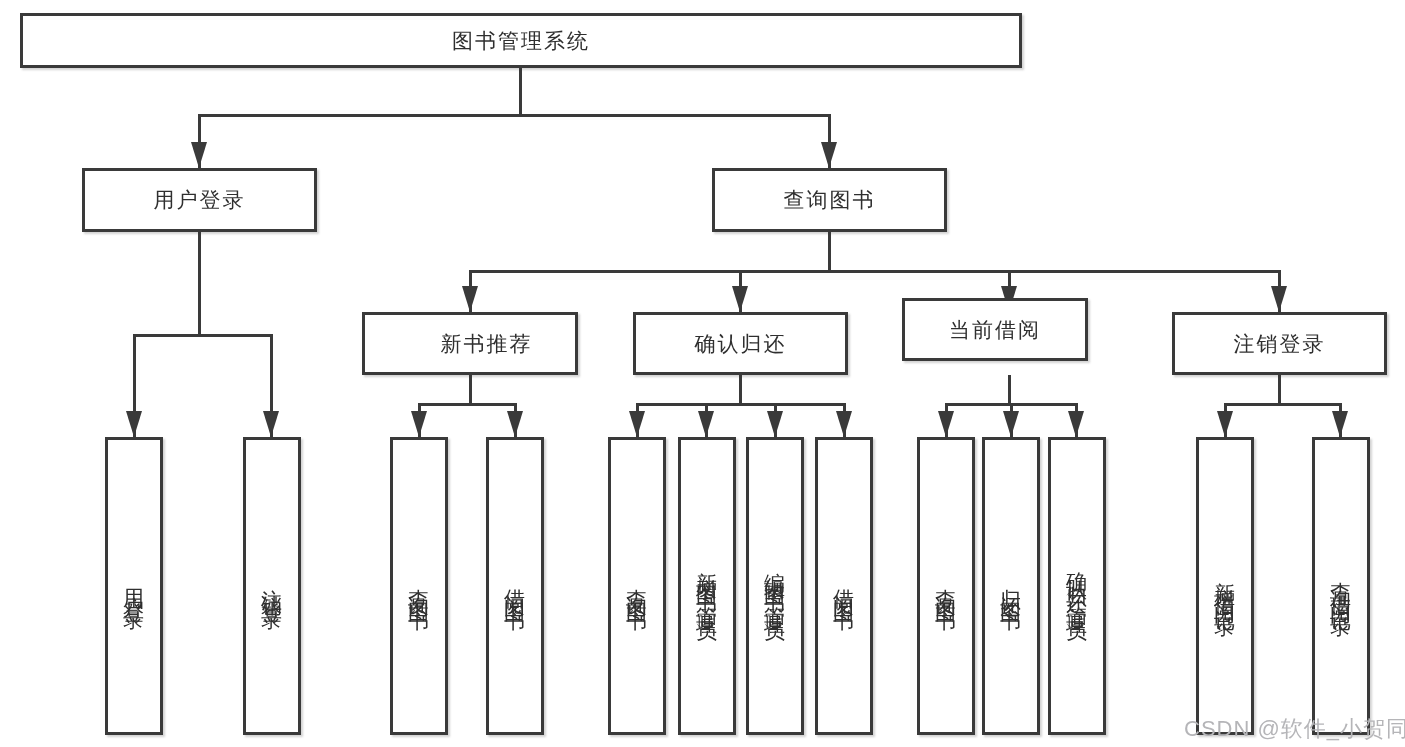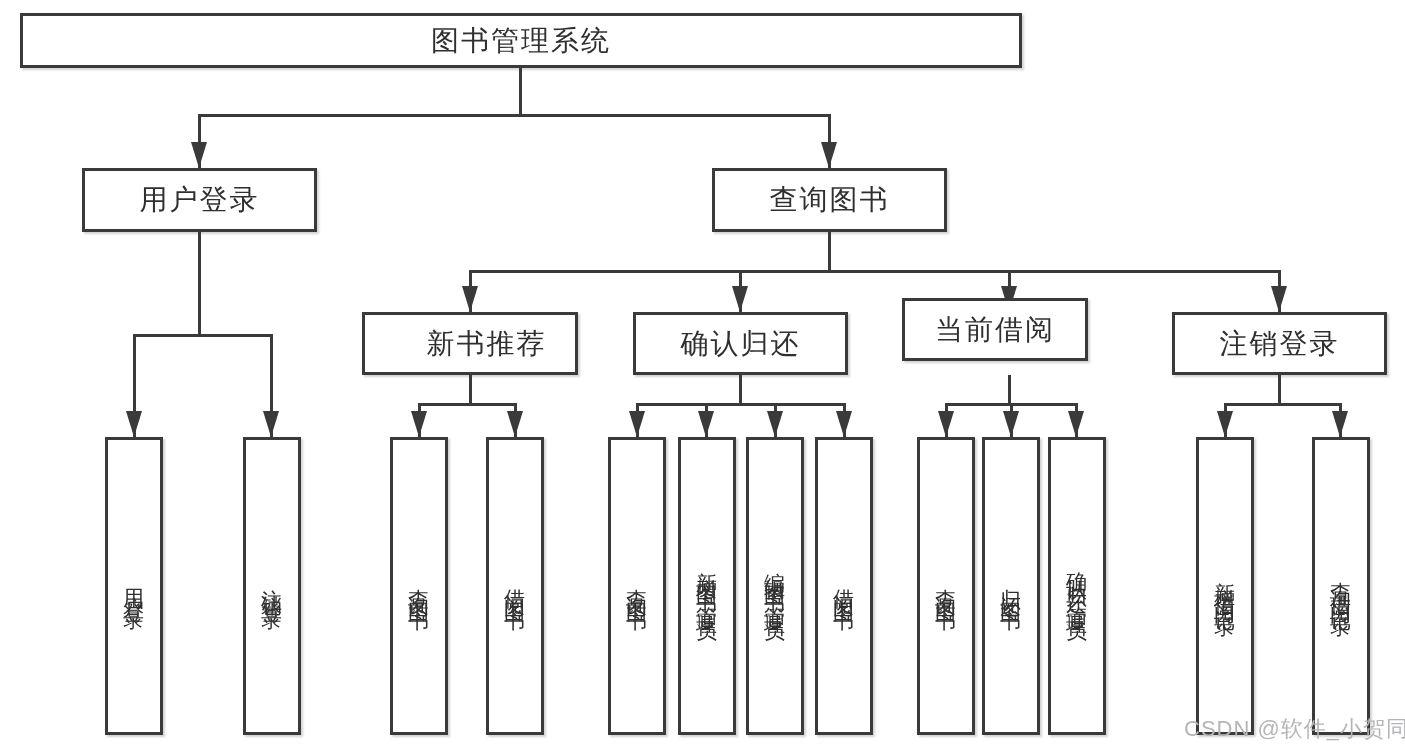--- a/index.html
+++ b/index.html
@@ -13,21 +13,21 @@
   }
   .box{
     position:absolute;
     border:3px solid #3a3a3a;
     background:#ffffff;
     box-sizing:border-box;
     box-shadow:2px 2px 2px rgba(130,130,130,0.35);
     display:flex;align-items:center;justify-content:center;
   }
   .hlabel{
-    font-size:28px;
+    font-size:21px;
     letter-spacing:2px;
     white-space:nowrap;
   }
   .leaf span{
     writing-mode:vertical-rl;
     text-orientation:mixed;
     font-size:21px;
     letter-spacing:7px;
     line-height:1;
     white-space:nowrap;

